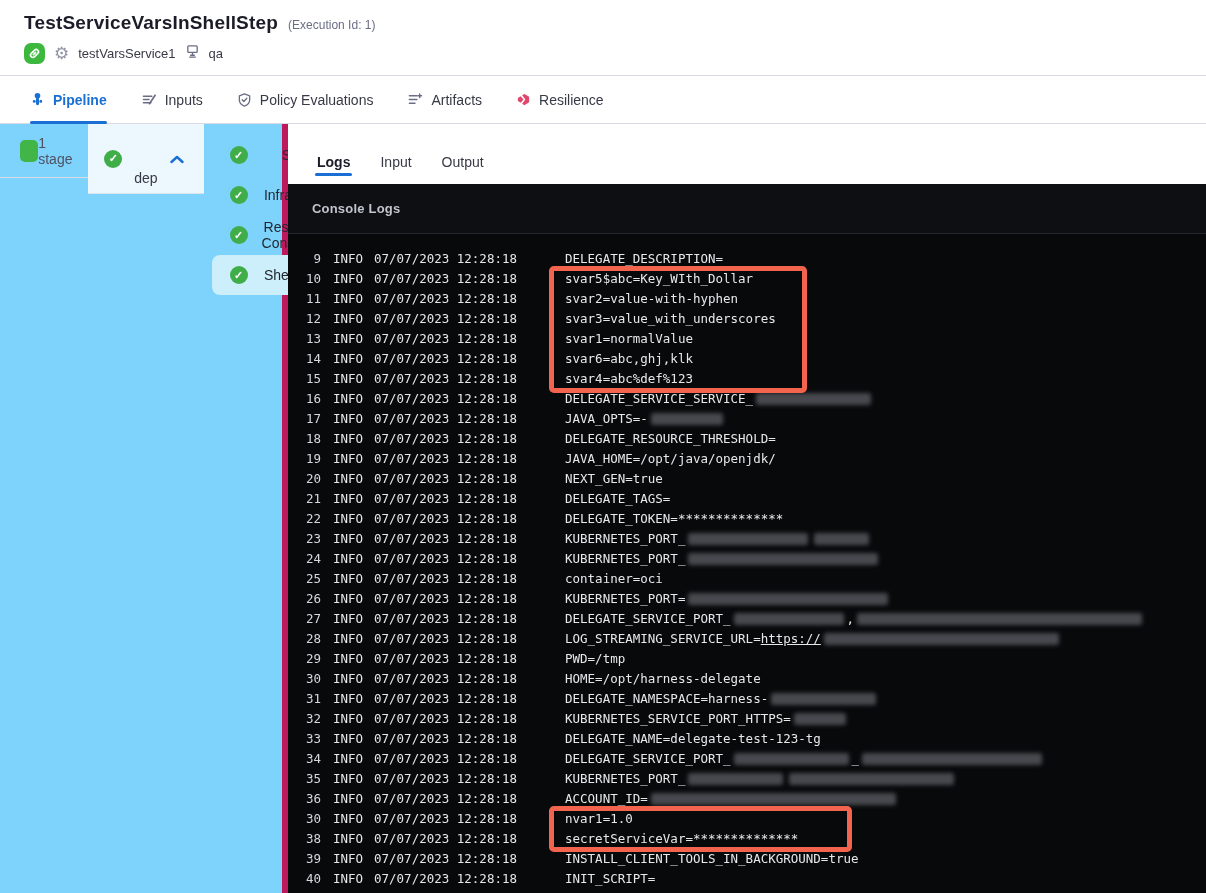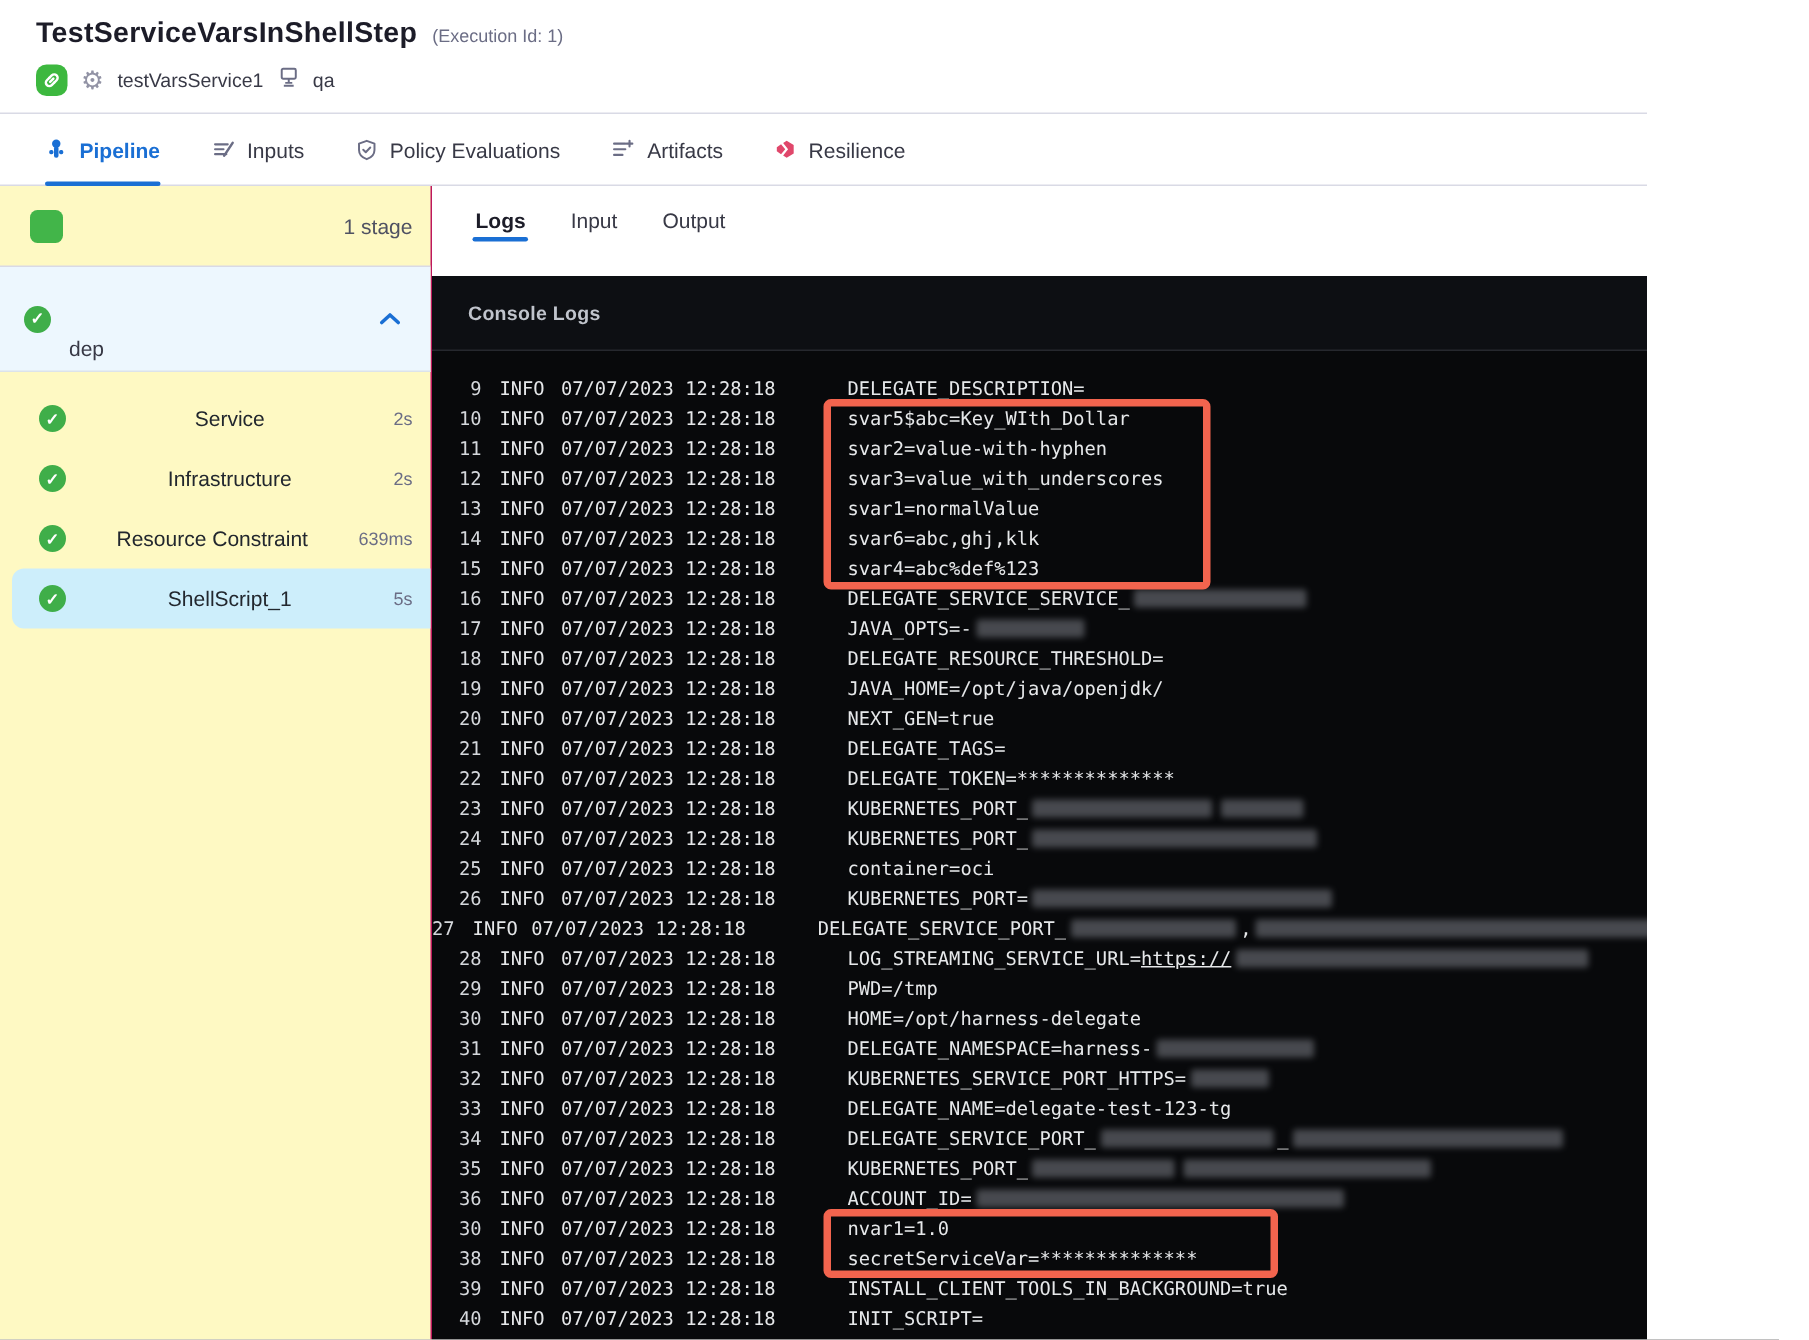--- a/index.html
+++ b/index.html
@@ -1,17 +1,17 @@
 <!DOCTYPE html>
 <html><head>
 <meta charset="utf-8">
 <style>
   * { margin:0; padding:0; box-sizing:border-box; }
   html,body { width:1206px; height:893px; background:#fff; font-family:"Liberation Sans", sans-serif; }
-  .app { width:1098px; height:893px; overflow:hidden; display:flex; flex-direction:column; }
+  .app { width:1206px; height:893px; overflow:hidden; display:flex; flex-direction:column; }
 
   
   .top-header { background:#fff; padding:12px 24px 10px 24px; border-bottom:1px solid #d9dae5; height:76px; }
   .title-row { display:flex; align-items:baseline; gap:10px; }
   .page-title { font-size:19px; font-weight:bold; color:#1c1c28; letter-spacing:.2px; }
   .exec-id { font-size:12px; color:#6b6d85; }
   .meta-row { display:flex; align-items:center; gap:9px; margin-top:9px; }
   .svc-badge { width:21px; height:21px; border-radius:7px; background:#3db83f; display:flex; align-items:center; justify-content:center; }
   .gear { color:#9293a5; font-size:17px; line-height:1; }
   .meta-text { font-size:13px; color:#383946; }
@@ -21,36 +21,36 @@
   .main-tabs { display:flex; align-items:stretch; gap:34px; padding:0 30px; height:48px; background:#fff; border-bottom:1px solid #d9dae5; }
   .main-tab { display:flex; align-items:center; gap:8px; font-size:14px; color:#383946; cursor:pointer; position:relative; }
   .main-tab .ticon { display:flex; align-items:center; }
   .main-tab.active { color:#1a6fd4; font-weight:bold; }
   .main-tab.active::after { content:""; position:absolute; left:0; right:0; bottom:-1px; height:3px; background:#1a6fd4; border-radius:2px; }
 
   
   .body-split { flex:1; display:flex; min-height:0; }
 
   
-  .sidebar { width:288px; min-width:288px; background:#fef9c3; border-right:1px solid #be185d; display:flex; flex-direction:column; }
+  .sidebar { width:288px; min-width:288px; background:#7dd3fc; border-right:6px solid #be185d; display:flex; }
   .stage-summary { height:54px; display:flex; align-items:center; justify-content:space-between; padding:0 12px 0 20px; border-bottom:1px solid #d9dae5; }
   .stage-square { width:22px; height:22px; border-radius:5px; background:#42b549; }
   .stage-count { font-size:14px; color:#4f5162; }
   .stage-group { height:70px; background:#edf7fe; border-bottom:1px solid #dce3ea; display:flex; align-items:center; padding:0 20px 0 16px; gap:12px; }
   .stage-group-name { font-size:14px; color:#383946; flex:1;margin-top:39px; }
   .check { width:18px; height:18px; min-width:18px; border-radius:50%; background:#3fae49; color:#fff; font-size:11px; font-weight:bold; display:flex; align-items:center; justify-content:center; }
   .steps { padding-top:11px; }
   .step-row { height:40px; display:flex; align-items:center; gap:14px; padding:0 12px 0 26px; cursor:pointer; }
   .step-row.selected { background:#cdeefb; border-radius:8px 0 0 8px; margin-left:8px; padding-left:18px; }
   .step-label { font-size:14px; color:#22272e; flex:1;text-align:center; }
   .step-duration { font-size:12px; color:#6b6d85; }
 
   
   .right-panel { flex:1; display:flex; flex-direction:column; min-width:0; }
-  .console-tabs { height:60px; background:#fff; display:flex; align-items:center; gap:30px; padding:0 0 0 29px; }
+  .console-tabs { height:60px; background:#fff; display:flex; align-items:flex-end; gap:30px; padding:0 0 0 29px; }
   .console-tab { font-size:14px; color:#383946; padding-bottom:14px; position:relative; cursor:pointer; }
   .console-tab.active { color:#1c1c28; font-weight:bold; }
   .console-tab.active::after { content:""; position:absolute; left:-2px; right:-2px; bottom:8px; height:3px; background:#1a6fd4; border-radius:2px; }
 
   .console { flex:1; background:#08090b; position:relative; overflow:hidden; }
   .console-header { height:50px; background:#0d0f13; display:flex; align-items:center; padding:0 24px; border-bottom:1px solid #26282e; }
   .console-title { font-size:13px; font-weight:bold; color:#c0c4cc; letter-spacing:.2px; }
 
   .log-list { position:relative; padding-top:14px; font-family:"DejaVu Sans Mono", monospace; font-size:12.5px; }
   .log-row { height:20px; display:flex; align-items:center; white-space:pre; }

